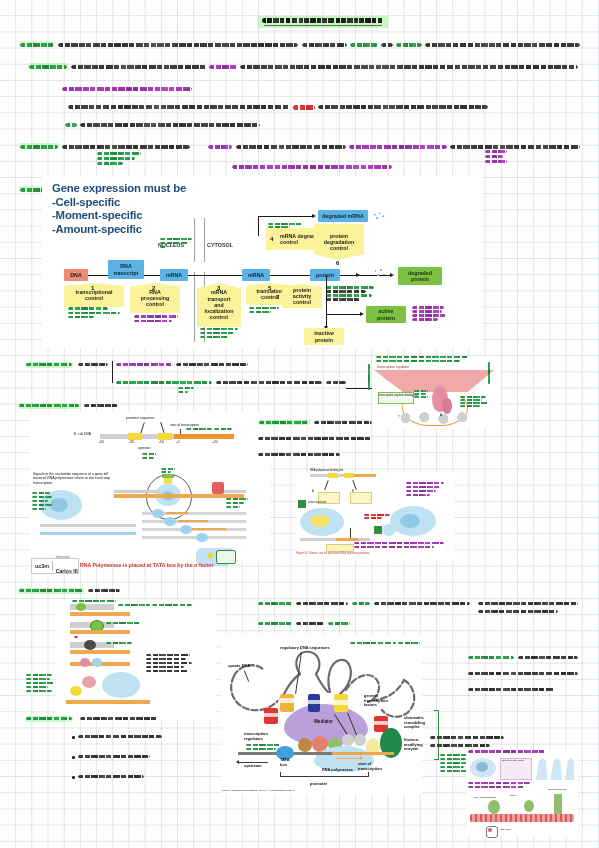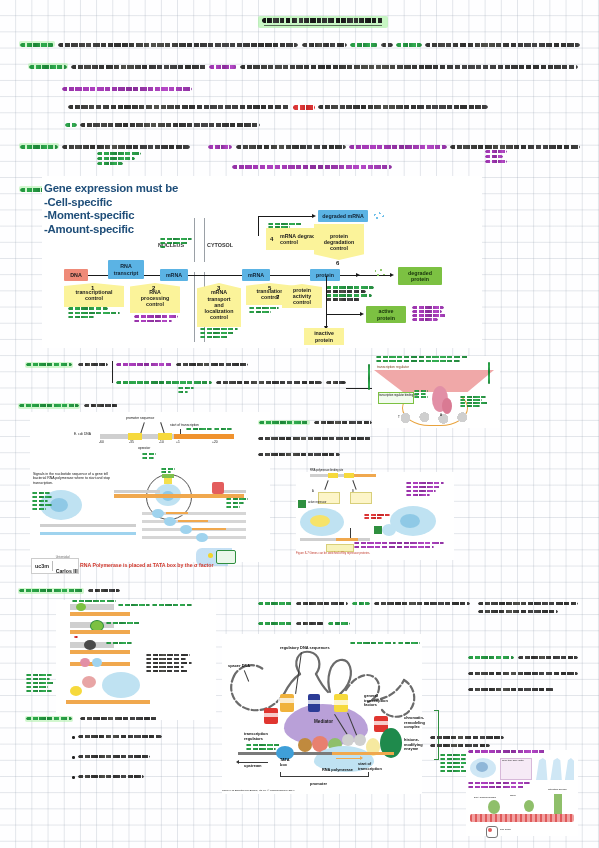--- a/index.html
+++ b/index.html
@@ -29,21 +29,21 @@
   #title-wrap{left:258px;top:14px;width:130px;height:16px;}
   #title-hl{position:absolute;left:0;top:2px;width:130px;height:12px;background:rgba(166,240,160,.62);border-radius:2px;}
   #title-ink{position:absolute;left:4px;top:4px;width:122px;height:5px;border-radius:2px;
      background:linear-gradient(90deg,#151515 0 6%,#3b3b3b 10%,#121212 22%,#404040 30%,#161616 42%,#343434 52%,#101010 64%,#3a3a3a 74%,#141414 88%,#2a2a2a 100%);
      -webkit-mask-image:repeating-linear-gradient(90deg,#000 0 4px,transparent 4px 5.2px,#000 5.2px 10px,transparent 10px 11.3px,#000 11.3px 17px,transparent 17px 18.4px);
      mask-image:repeating-linear-gradient(90deg,#000 0 4px,transparent 4px 5.2px,#000 5.2px 10px,transparent 10px 11.3px,#000 11.3px 17px,transparent 17px 18.4px);}
   #title-ul{position:absolute;left:6px;top:11px;width:118px;height:1.4px;background:#222;opacity:.65;}
 
   
   #slide{left:42px;top:176px;width:440px;height:172px;background:#ffffff;}
-  #slide .hdr{position:absolute;left:2px;top:6px;color:#1f4e79;font-size:11.4px;line-height:13.6px;font-weight:600;letter-spacing:-.2px;}
+  #slide .hdr{position:absolute;left:10px;top:6px;color:#1f4e79;font-size:11.4px;line-height:13.6px;font-weight:600;letter-spacing:-.2px;}
   .nd{position:absolute;display:flex;align-items:center;justify-content:center;text-align:center;
       font-weight:bold;font-size:5.3px;line-height:6.2px;color:#1a1a1a;}
   .blue{background:#5bb3e4;color:#123;border-radius:1px;}
   .pinkb{background:#ef8a78;border-radius:1px;}
   .greenb{background:#7cc142;border-radius:1px;color:#15300a;}
   .yel{background:#fbf39a;}
   .pent{clip-path:polygon(50% 0,100% 12%,100% 100%,0 100%,0 12%);}
   .pentd{clip-path:polygon(0 0,100% 0,100% 84%,50% 100%,0 84%);}
   .ar{position:absolute;background:#1a1a1a;}
   .arh{position:absolute;width:0;height:0;}

